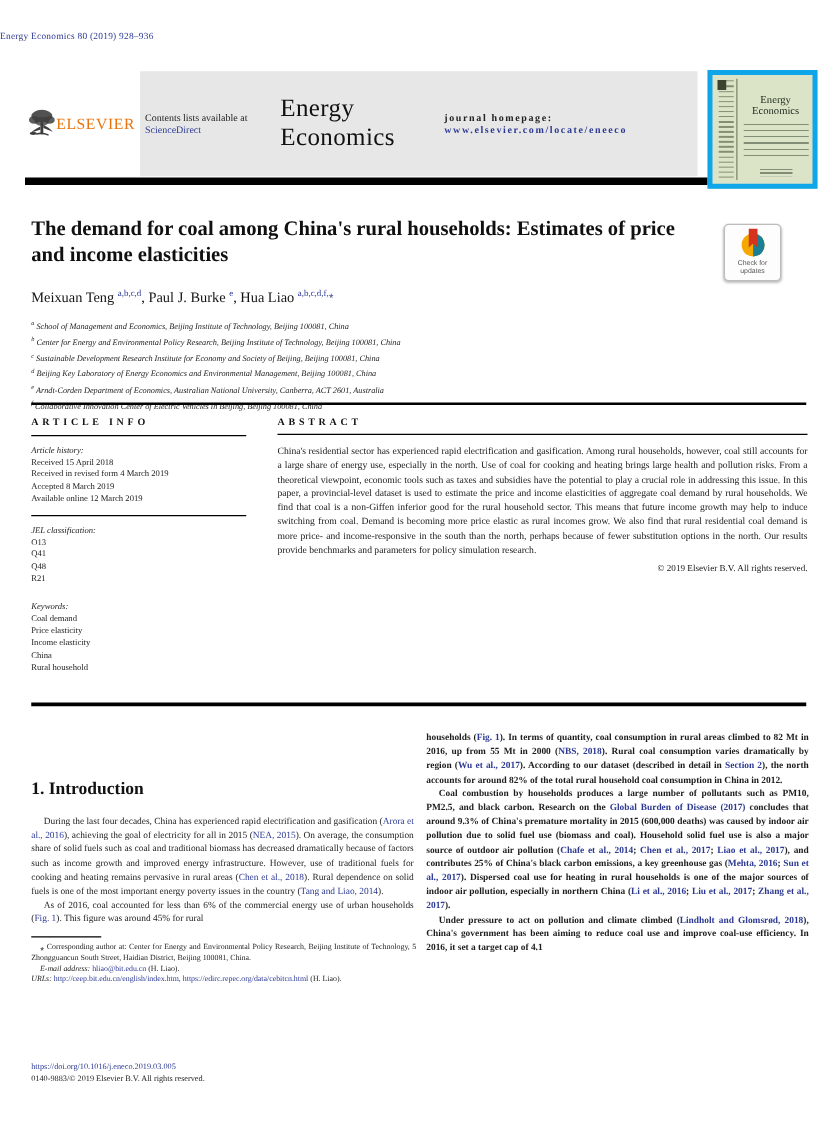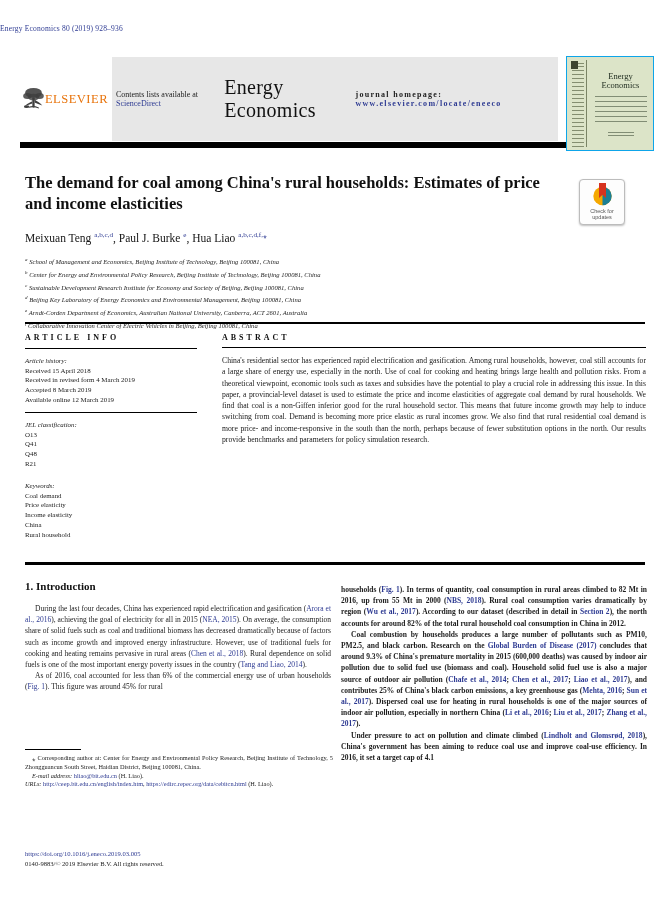--- a/index.html
+++ b/index.html
@@ -30,21 +30,21 @@
   .contents-line{font-size:8px;color:#222;}
   .masthead-title{font-size:20px;color:#111;letter-spacing:.3px;}
   .homepage-line{font-size:8px;color:#222;letter-spacing:1.3px;font-weight:bold;}
   
   .els-logo{position:absolute;left:22px;top:57px;width:86px;height:84px;
     display:flex;align-items:center;justify-content:flex-end;}
   .els-tree{width:62px;height:64px;display:block;margin-bottom:1px;}
   .els-word{font-size:12.5px;color:var(--orange);letter-spacing:.5px;font-family:"Liberation Serif",serif;}
   
   .cover{position:absolute;left:566px;top:56px;width:88px;height:95px;z-index:2;
-    background:var(--cover);border:1px solid #0ea5e9;padding:3px 3px 3px 2px;}
+    background:var(--cover);border:4px solid #0ea5e9;padding:3px 3px 3px 2px;}
   .cover-inner{position:relative;width:100%;height:100%;}
   .cover-strip{position:absolute;left:0;top:0;bottom:0;width:18px;border-right:1px solid #7a8465;
     background:repeating-linear-gradient(to bottom, rgba(60,70,40,.55) 0 1px, transparent 1px 4px);
     background-size:70% auto;background-position:50% 6px;background-repeat:repeat-y;}
   .cover-logo{position:absolute;left:2px;top:1px;width:7px;height:8px;background:#3c4430;}
   .cover-main{position:absolute;left:22px;top:0;right:0;bottom:0;
     display:flex;flex-direction:column;align-items:center;}
   .cover-title{margin-top:12px;text-align:center;font-size:8.5px;line-height:9px;color:#1d2a1d;
     font-family:"Liberation Serif",serif;}
   .cover-toc{width:52px;height:28px;margin-top:6px;
@@ -72,21 +72,21 @@
   .info-block{margin-bottom:0;}
   .info-sep{height:1px;background:#000;margin:7px 0 7px 0;width:172px;}
   .info-gap{height:12px;}
   .abstract-col{position:absolute;left:222px;top:333px;width:424px;}
   .abstract-text{font-size:7.7px;line-height:11.3px;text-align:justify;color:#191919;margin-top:0;}
   .abstract-copy{margin-top:5px;text-align:right;font-size:7.3px;color:#191919;}
   .rule-thick{position:absolute;left:25px;top:562px;width:620px;height:2.5px;background:#000;}
   
   .col-left{position:absolute;left:25px;top:580px;width:306px;}
   .col-right{position:absolute;left:341px;top:584px;width:306px;font-weight:bold;}
-  .sec-heading{font-size:11px;font-weight:bold;color:#111;margin-bottom:11px;}
+  .sec-heading{font-size:14px;font-weight:bold;color:#111;margin-bottom:11px;margin-top:44px;}
   .bodytext{font-size:7.5px;line-height:11.2px;text-align:justify;color:#1c1c1c;}
   .bodytext p{text-indent:10px;}
   .bodytext p.noindent{text-indent:0;}
   
   .footnote{position:absolute;left:25px;top:749px;width:308px;font-size:6.3px;line-height:8.8px;color:#222;text-align:justify;}
   .fn-rule{width:56px;height:1px;background:#000;margin-bottom:4px;}
   .footnote p{text-indent:7px;}
   .footnote p.fn-wrap{text-indent:0;}
   
   .page-footer{position:absolute;left:25px;top:849px;font-size:6.6px;line-height:9.6px;color:#222;}
@@ -195,20 +195,21 @@
       <div>Income elasticity</div>
       <div>China</div>
       <div>Rural household</div>
     </div>
   </div>
 
   <div class="abstract-col">
     <div class="col-heading">ABSTRACT</div>
     <div class="rule-thin"></div>
     <div class="abstract-text">China's residential sector has experienced rapid electrification and gasification. Among rural households, however, coal still accounts for a large share of energy use, especially in the north. Use of coal for cooking and heating brings large health and pollution risks. From a theoretical viewpoint, economic tools such as taxes and subsidies have the potential to play a crucial role in addressing this issue. In this paper, a provincial-level dataset is used to estimate the price and income elasticities of aggregate coal demand by rural households. We find that coal is a non-Giffen inferior good for the rural household sector. This means that future income growth may help to induce switching from coal. Demand is becoming more price elastic as rural incomes grow. We also find that rural residential coal demand is more price- and income-responsive in the south than the north, perhaps because of fewer substitution options in the north. Our results provide benchmarks and parameters for policy simulation research.</div>
+    <div class="abstract-copy">© 2019 Elsevier B.V. All rights reserved.</div>
   </div>
 
   <div class="rule-thick"></div>
 
   <div class="col-left">
     <div class="sec-heading">1. Introduction</div>
     <div class="bodytext">
       <p><span>During the last four decades, China has experienced rapid electrification and gasification (</span><span class="lnk">Arora et al., 2016</span><span>), achieving the goal of electricity for all in 2015 (</span><span class="lnk">NEA, 2015</span><span>). On average, the consumption share of solid fuels such as coal and traditional biomass has decreased dramatically because of factors such as income growth and improved energy infrastructure. However, use of traditional fuels for cooking and heating remains pervasive in rural areas (</span><span class="lnk">Chen et al., 2018</span><span>). Rural dependence on solid fuels is one of the most important energy poverty issues in the country (</span><span class="lnk">Tang and Liao, 2014</span><span>).</span></p>
       <p><span>As of 2016, coal accounted for less than 6% of the commercial energy use of urban households (</span><span class="lnk">Fig. 1</span><span>). This figure was around 45% for rural</span></p>
     </div>

